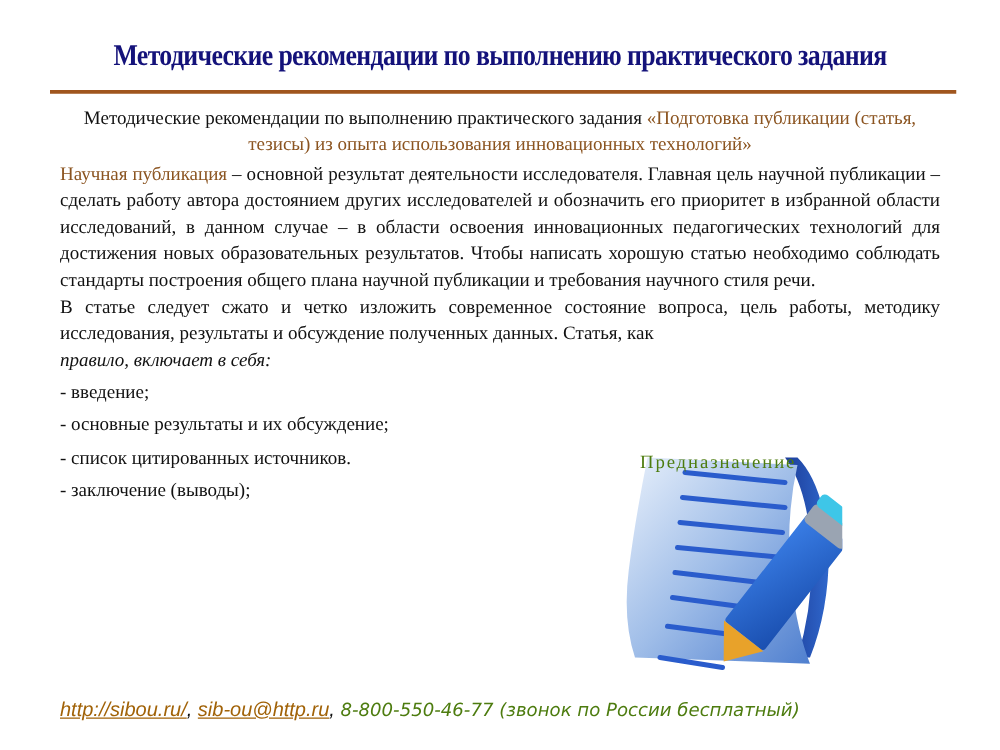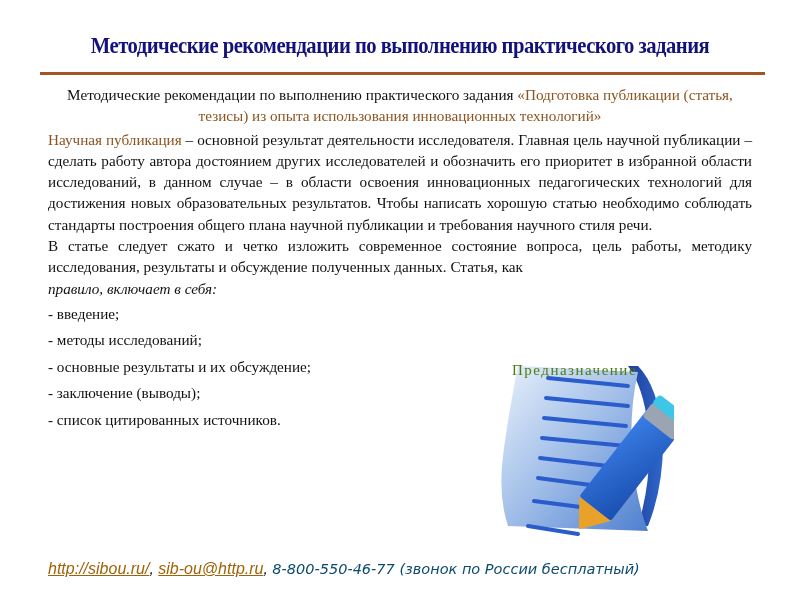--- a/index.html
+++ b/index.html
@@ -61,21 +61,21 @@
 
     .footer {
       position: absolute; left: 48px; top: 560px;
       font-size: 16px; white-space: nowrap;
     }
     .footer a {
       color: #a16207; 
       font-family: "Liberation Sans", sans-serif; font-style: italic;
     }
     .footer .phone {
-      font-family: "DejaVu Sans", sans-serif; font-style: italic; font-size: 14.5px; color: #0c4a6e;
+      font-family: "DejaVu Sans", sans-serif; font-style: italic; font-size: 14.5px; color: #4d7c0f;
     }
     .footer .sep { font-family: "Liberation Sans", sans-serif; font-style: italic; }
     .page-num {
       position: absolute; left: 768px; top: 574px;
       font-family: Liberation Serif, serif; font-size: 11px; color: #999; margin-top: 31px;
     }
   </style>
 </head>
 <body>
 
@@ -85,24 +85,23 @@
 <div class="content">
   <p class="intro"><span>Методические рекомендации по выполнению практического задания </span><span class="accent">«Подготовка публикации (статья, тезисы) из опыта использования инновационных технологий»</span></p>
 
   <p class="para"><span class="accent">Научная публикация</span><span> – основной результат деятельности исследователя. Главная цель научной публикации – сделать работу автора достоянием других исследователей и обозначить его приоритет в избранной области исследований, в данном случае – в области освоения инновационных педагогических технологий для достижения новых образовательных результатов. Чтобы написать хорошую статью необходимо соблюдать стандарты построения общего плана научной публикации и требования научного стиля речи.</span></p>
 
 
   <p class="para2"><span>В статье следует сжато и четко изложить современное состояние вопроса, цель работы, методику исследования, результаты и обсуждение полученных данных. Статья, как</span><span class="tail">правило, включает в себя:</span></p>
 
   <ul class="list">
     <li>- введение;</li>
-    <li>- методы исследований;</li>
     <li>- основные результаты и их обсуждение;</li>
+    <li>- список цитированных источников.</li>
     <li>- заключение (выводы);</li>
-    <li>- список цитированных источников.</li>
   </ul>
 </div>
 
 <div class="illustration">
   <div class="illus-caption">Предназначение</div>
   <svg width="186" height="186" viewBox="0 0 186 186">
     <defs>
       <linearGradient id="paperGrad" x1="0" y1="0" x2="1" y2="1">
         <stop offset="0" stop-color="#e8f0fb"></stop>
         <stop offset="0.5" stop-color="#9fbde8"></stop>

